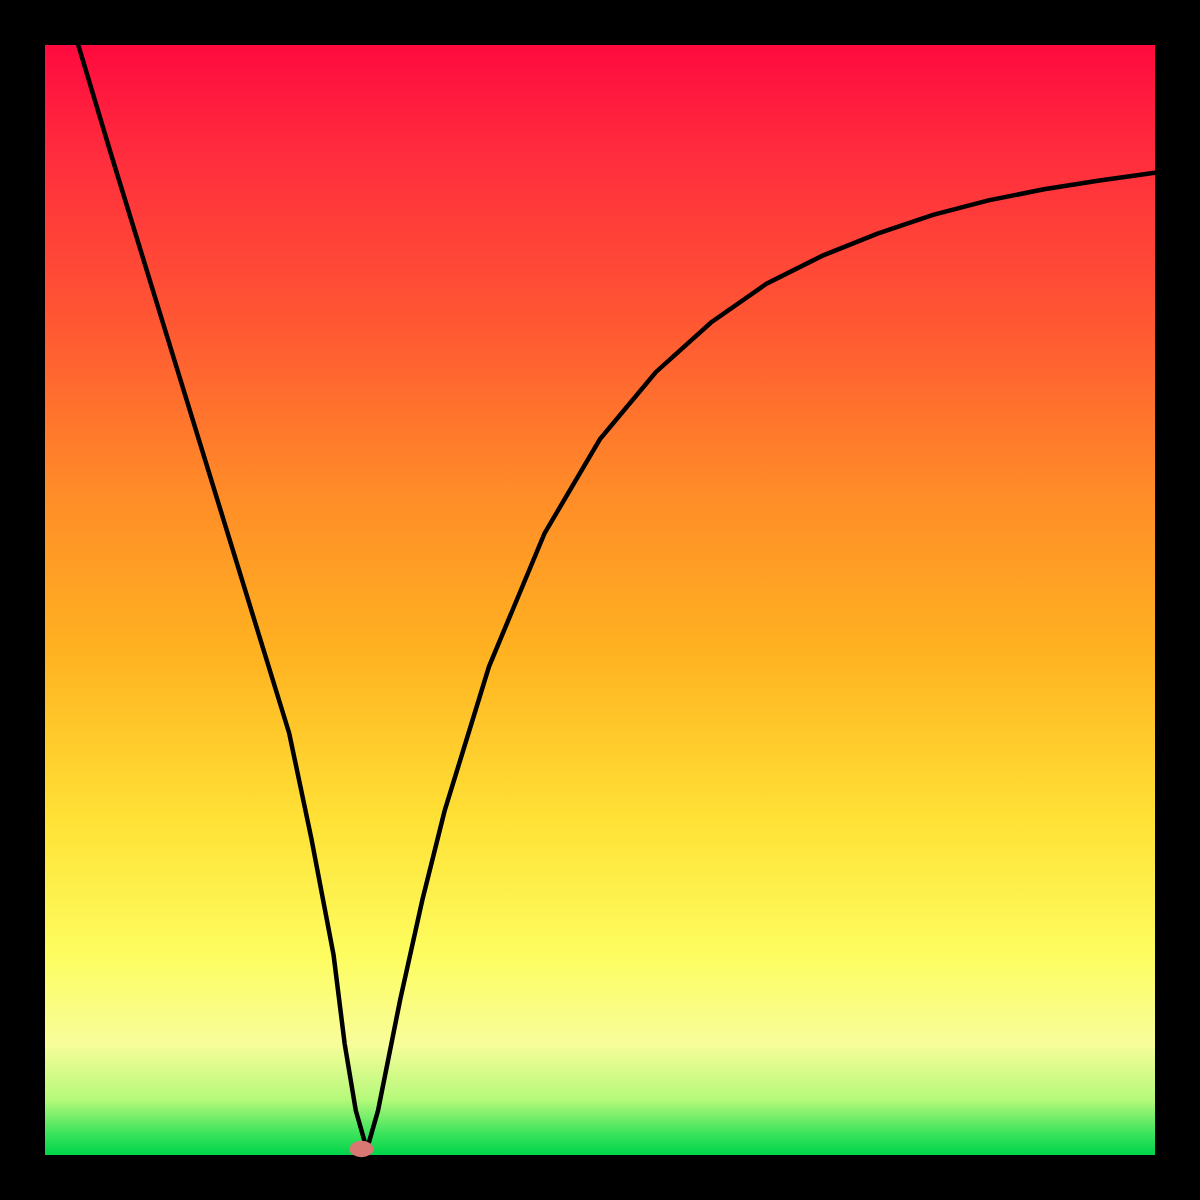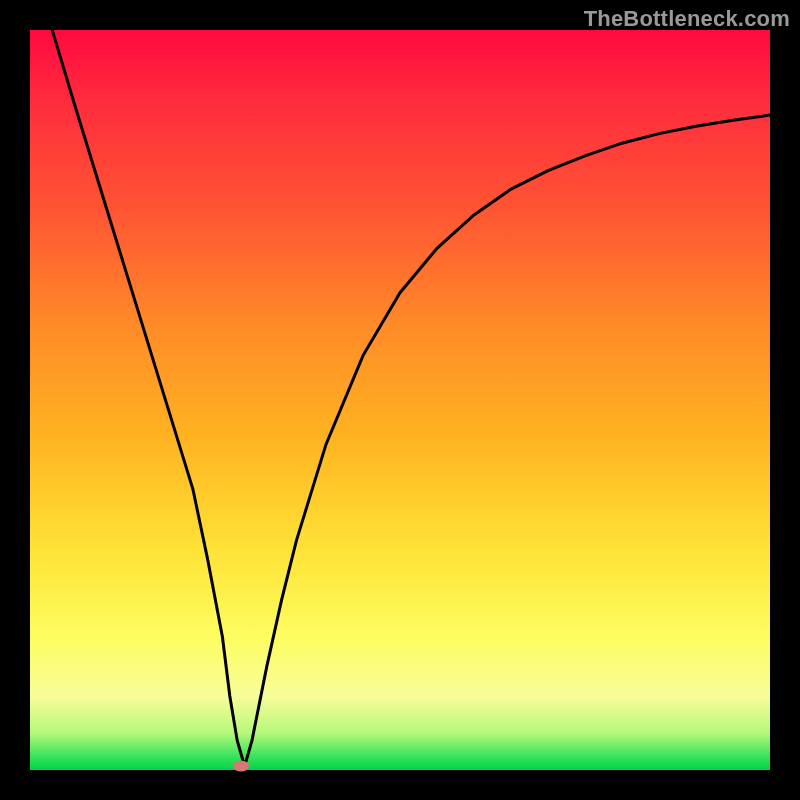--- a/index.html
+++ b/index.html
@@ -57,14 +57,13 @@
 </head>
 <body>
 
 <div class="frame">
   <div class="plot-area">
     <svg class="curve-svg" viewBox="0 0 740 740" preserveAspectRatio="none">
       <path fill="none" stroke="#000000" stroke-width="3" stroke-linecap="round" d="M22.2 0.0 L44.4 74.0 L74.0 170.2 L103.6 266.4 L133.2 362.6 L162.8 458.8 L177.6 529.1 L192.4 606.8 L199.8 666.0 L207.2 710.4 L214.6 736.3 L222.0 710.4 L236.8 636.4 L251.6 569.8 L266.4 510.6 L296.0 414.4 L333.0 325.6 L370.0 262.7 L407.0 218.3 L444.0 185.0 L481.0 159.1 L518.0 140.6 L555.0 125.8 L592.0 113.2 L629.0 103.6 L666.0 96.2 L703.0 90.3 L740.0 85.1" id="curve-path"></path>
     </svg>
     <div class="marker" id="marker" style="left: 210.9px; top: 736.3px; background: rgb(217, 119, 115);"></div>
   </div>
-  <div class="watermark">TheBottleneck.com</div>
 </div>
 
 </body></html>

